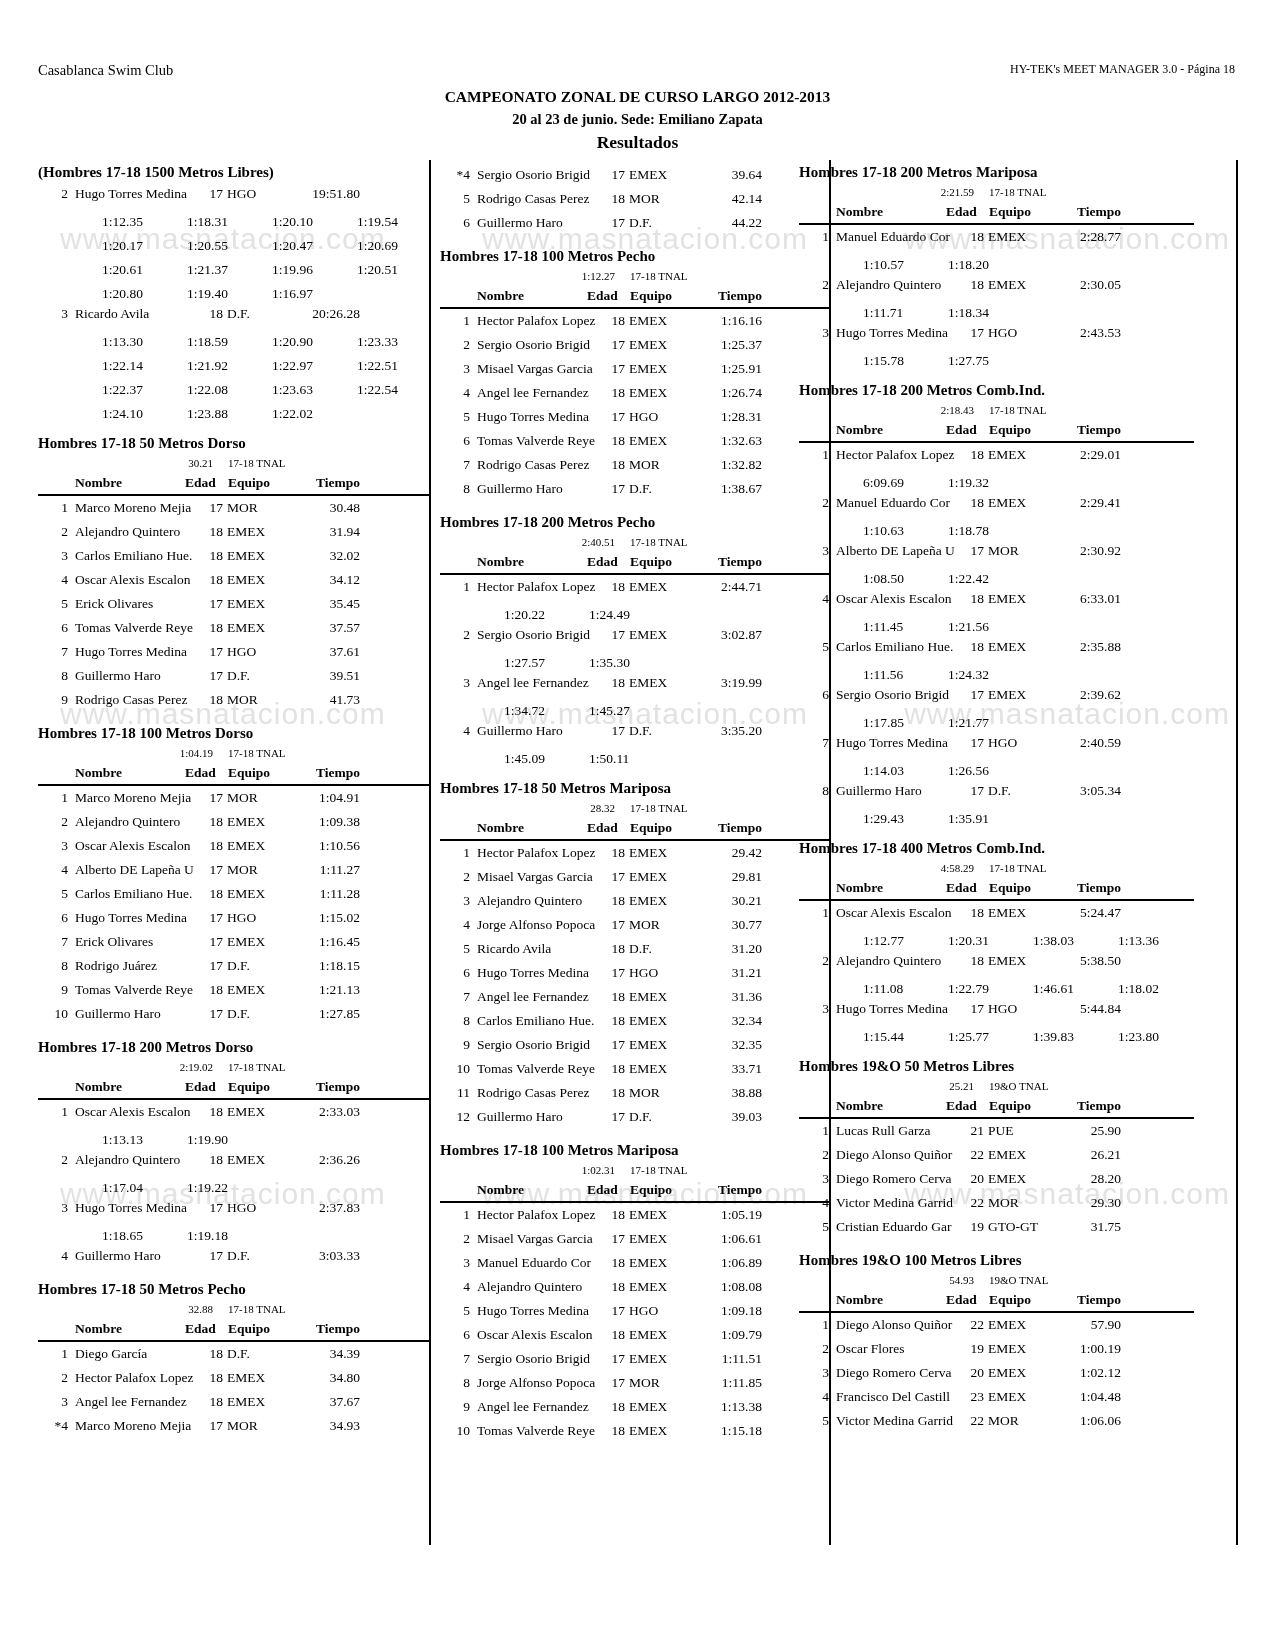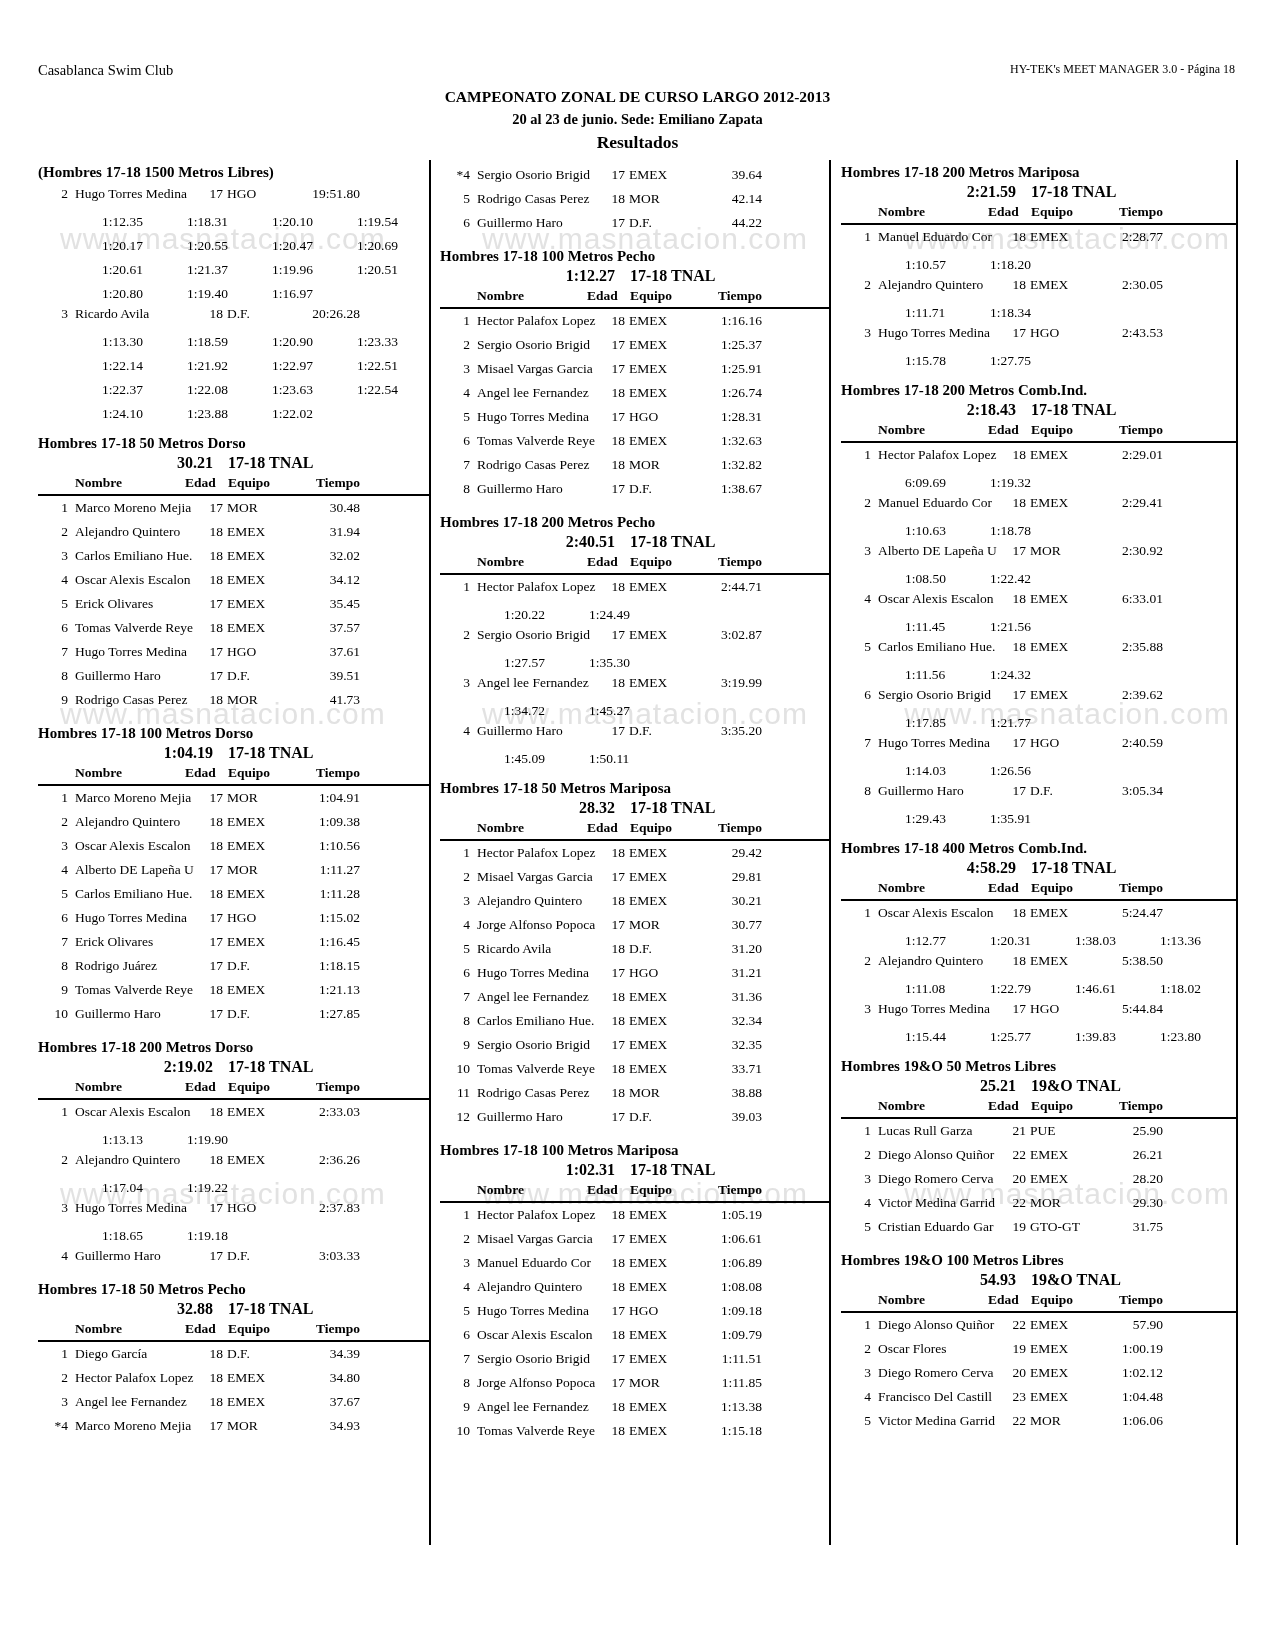--- a/index.html
+++ b/index.html
@@ -12,28 +12,28 @@
   .doc-sub{position:absolute;left:0;top:111px;width:100%;text-align:center;font-weight:bold;font-size:14.5px;}
   .doc-results{position:absolute;left:0;top:132px;width:100%;text-align:center;font-weight:bold;font-size:17.5px;}
   
   .wm-row{position:absolute;left:60px;right:45px;display:flex;justify-content:space-between;
           z-index:0;color:#e2e2e2;font-size:30px;font-family:"Liberation Sans",sans-serif;
           letter-spacing:1px;white-space:nowrap;overflow:hidden;}
   
   .col{position:absolute;top:163px;z-index:2;}
   #col-0{left:38px;width:391px;}
   #col-1{left:440px;width:389px;}
-  #col-2{left:841px;width:395px;}
+  #col-2{left:799px;width:395px;}
   .vline{position:absolute;top:160px;width:2px;height:1385px;background:#000;z-index:1;}
   #vline-0{left:429px;} #vline-1{left:829px;} #vline-2{left:1236px;}
   
   .event-section{margin-top:12px;overflow:hidden;}
   .event-section:first-child{margin-top:0;}
   .event-title{margin:0;font-size:15px;font-weight:bold;line-height:19px;}
-  .record-line{display:flex;font-weight:bold;font-size:16px;line-height:20px;}
+  .record-line{display:flex;font-weight:normal;font-size:11px;line-height:20px;}
   .rec-time{width:175px;text-align:right;}
   .rec-tag{margin-left:15px;}
   .thead{display:flex;font-weight:bold;font-size:13.5px;line-height:19px;
          border-bottom:2px solid #000;padding-bottom:2px;}
   .h-nombre{margin-left:37px;width:110px;}
   .h-edad{width:28px;text-align:right;}
   .h-equipo{margin-left:15px;width:70px;}
   .h-tiempo{margin-left:18px;}
   
   .result-row{display:flex;height:24px;align-items:center;font-size:13.5px;white-space:nowrap;}

